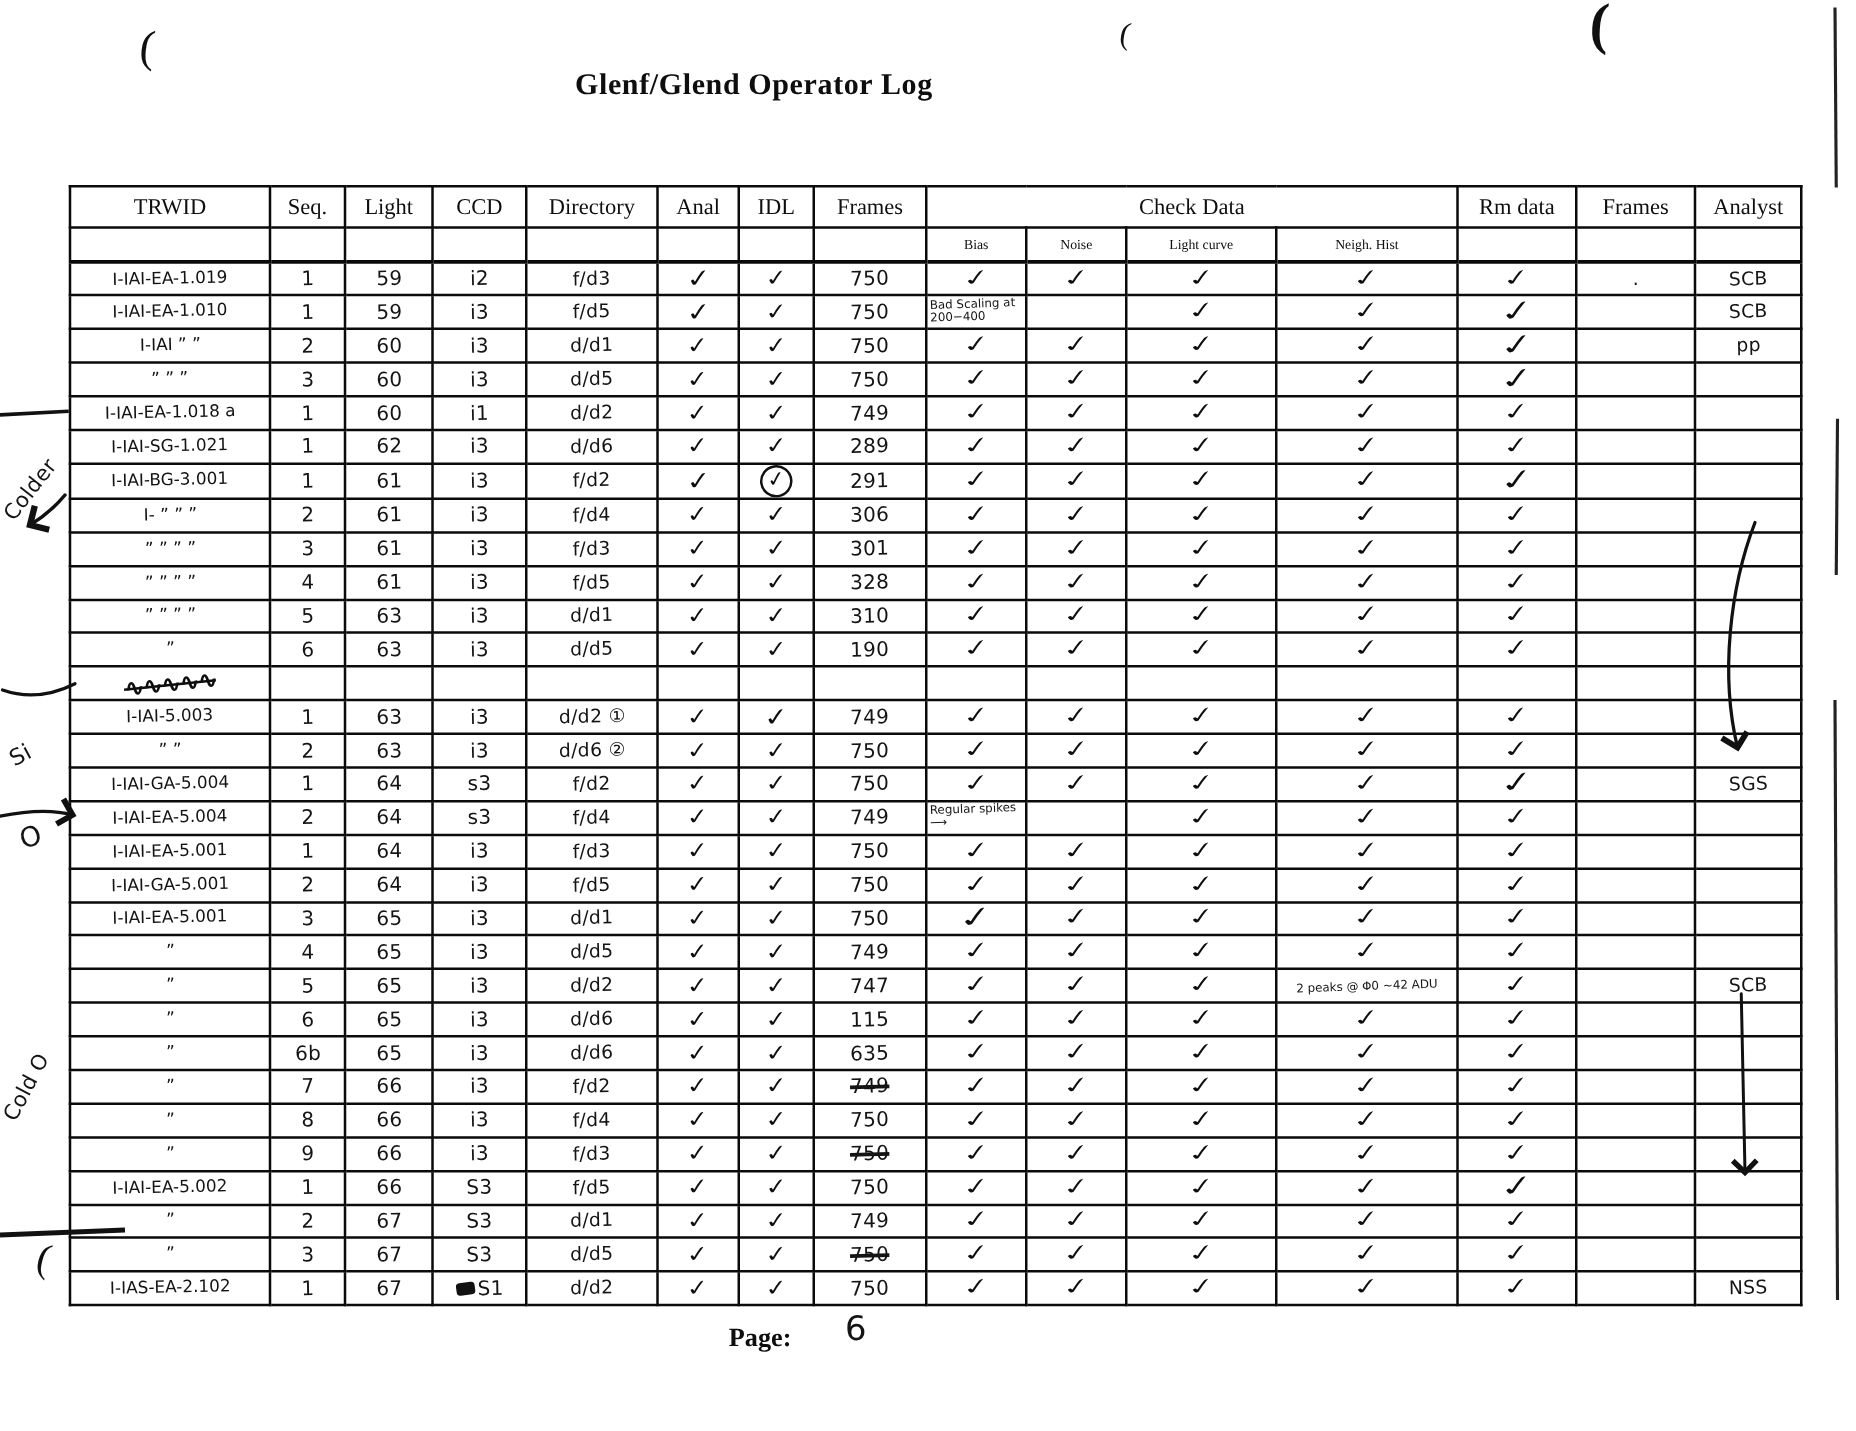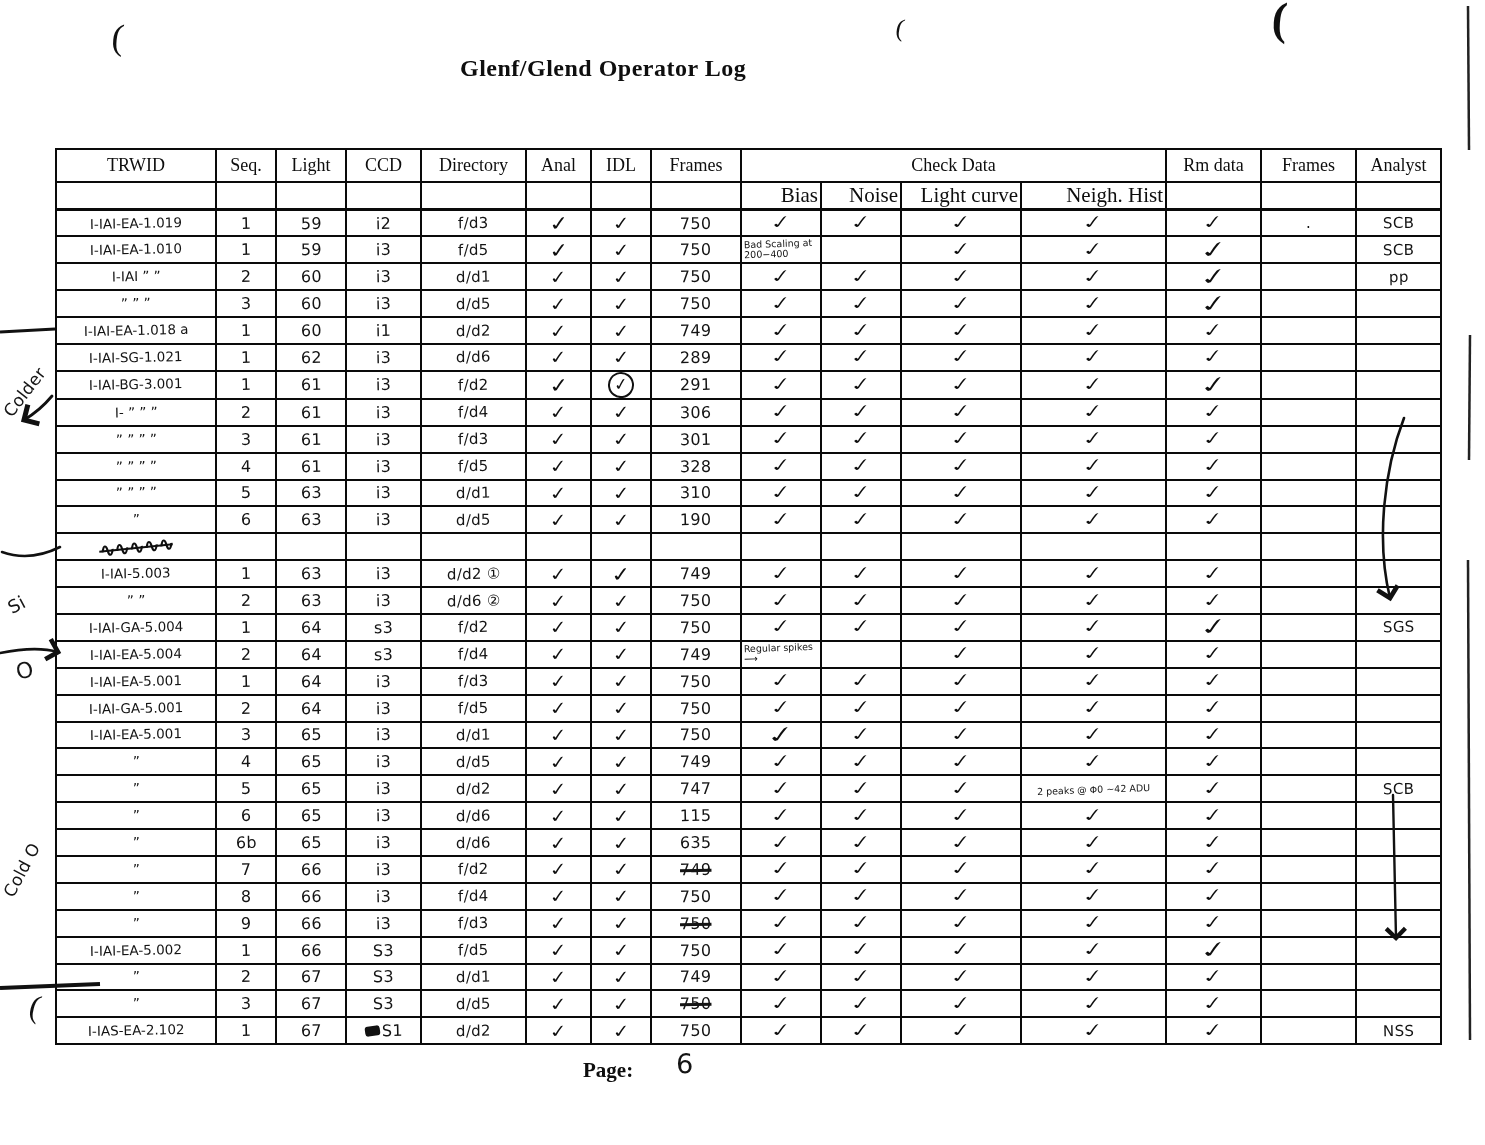--- a/index.html
+++ b/index.html
@@ -12,22 +12,22 @@
   .footer-label{position:absolute;left:583px;top:1058px;font-size:21px;font-weight:bold;}
   .footer-num{position:absolute;left:676px;top:1048px;font-size:27px;}
 
   
   table.log{position:absolute;left:55px;top:148px;width:1385px;
             border-collapse:collapse;table-layout:fixed;}
   table.log th,table.log td{border:2px solid #0a0a0a;padding:0 2px;
             text-align:center;vertical-align:middle;overflow:hidden;white-space:nowrap;}
   table.log thead tr.h1 th{height:31px;font-size:18px;font-weight:normal;
             font-family:"Liberation Serif",serif;border-radius:11px;}
-  table.log thead tr.h2 th{height:25px;font-size:21px;font-weight:normal;
-            font-family:"Liberation Serif",serif;border-bottom:3px solid #0a0a0a;text-align:right;}
+  table.log thead tr.h2 th{height:25px;font-size:11px;font-weight:normal;
+            font-family:"Liberation Serif",serif;border-bottom:3px solid #0a0a0a;}
   table.log tbody tr{height:26.9px;}
   table.log tbody td{font-size:15px;}
   td.col-trwid{text-align:left;padding-left:5px;}
   .col-trwid .hw{font-size:13.5px;letter-spacing:0;}
   .col-seq .hw,.col-tape .hw,.col-ccd .hw{font-size:16px;}
   .col-dir .hw{font-size:15px;}
   .col-frames .hw{font-size:16px;}
   .col-analyst .hw{font-size:15px;}
   .struck{text-decoration:line-through;text-decoration-thickness:2.5px;}
   .note{font-size:9.5px;line-height:1.05;white-space:normal;letter-spacing:0;

